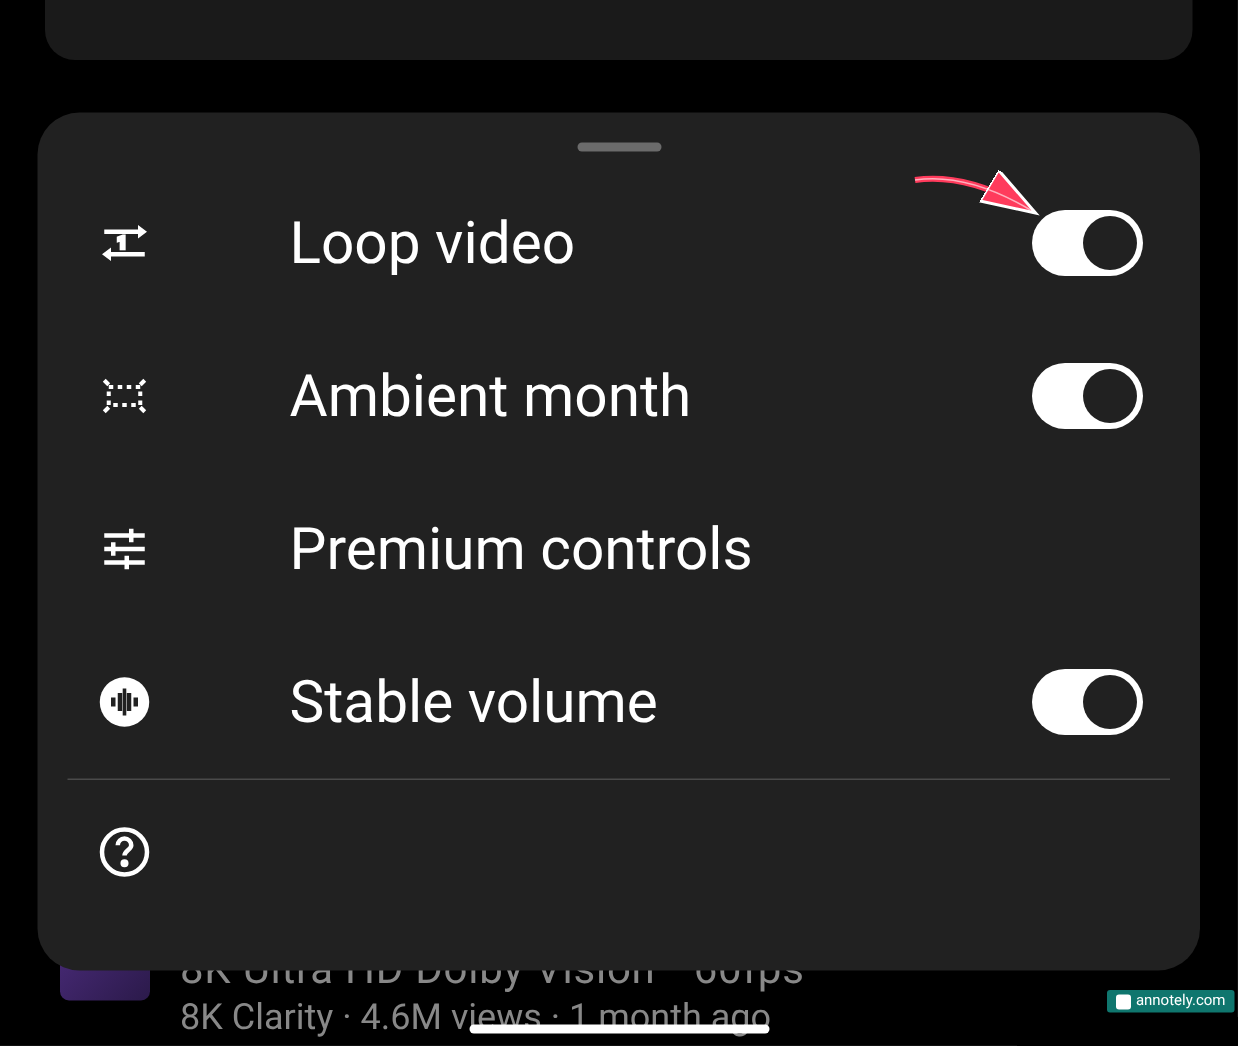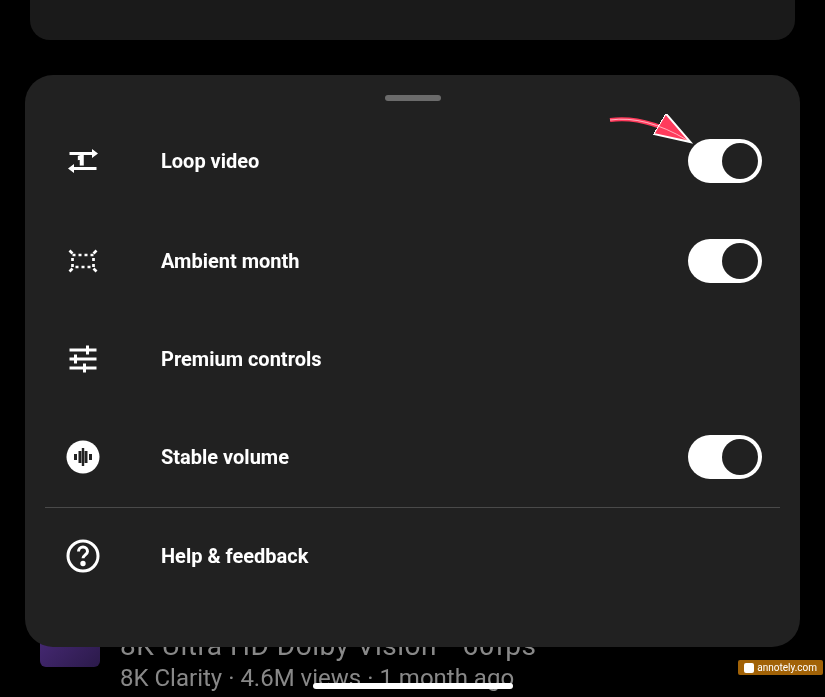--- a/index.html
+++ b/index.html
@@ -78,23 +78,23 @@
     .menu-icon {
       width: 40px;
       height: 40px;
       display: flex;
       align-items: center;
       justify-content: center;
       flex-shrink: 0;
     }
     .menu-label {
       color: #fff;
-      font-size: 20px;
-      font-weight: 700;
-      margin-left: 58px;
+      font-size: 39px;
+      font-weight: 400;
+      margin-left: 90px;
       flex: 1;
     }
     .toggle {
       width: 74px;
       height: 44px;
       background: #fff;
       border-radius: 22px;
       position: relative;
       cursor: pointer;
     }
@@ -116,21 +116,21 @@
       position: absolute;
       top: 105px;
       right: 120px;
       z-index: 100;
       pointer-events: none;
     }
     .watermark {
       position: absolute;
       bottom: 22px;
       right: 2px;
-      background: #a16207;
+      background: #0f766e;
       color: #fff;
       font-size: 10px;
       padding: 2px 6px;
       border-radius: 2px;
       display: flex;
       align-items: center;
       gap: 3px;
     }
     .watermark-icon {
       width: 10px;
@@ -232,21 +232,20 @@
   <div class="divider"></div>
 
   <div class="menu-item">
     <div class="menu-icon">
       <svg width="36" height="36" viewBox="0 0 24 24" fill="none" stroke="#fff" stroke-width="2">
         <circle cx="12" cy="12" r="10"></circle>
         <path d="M9 9a3 3 0 0 1 6 0c0 2-3 2.5-3 4.5"></path>
         <circle cx="12" cy="17" r="0.8" fill="#fff"></circle>
       </svg>
     </div>
-    <div class="menu-label">Help &amp; feedback</div>
   </div>
 </div>
 
 <div class="arrow-annotation">
   <svg width="100" height="50" viewBox="0 0 100 50">
     <defs>
       <marker id="arrowhead" markerWidth="10" markerHeight="10" refX="8" refY="3" orient="auto">
         <polygon points="0 0, 9 3, 0 6" fill="#ff3b5c" stroke="#fff" stroke-width="0.5"></polygon>
       </marker>
     </defs>

